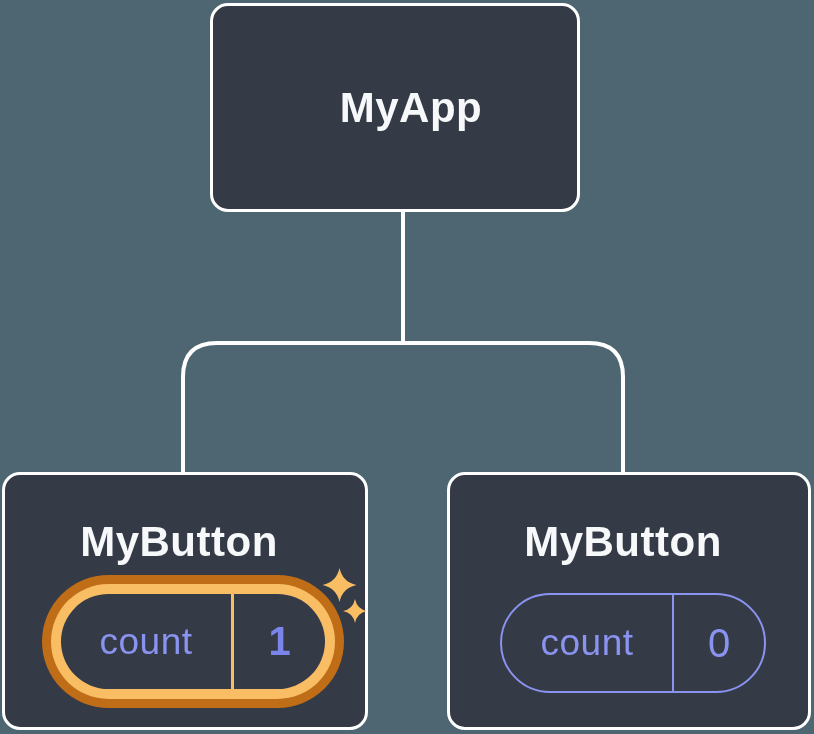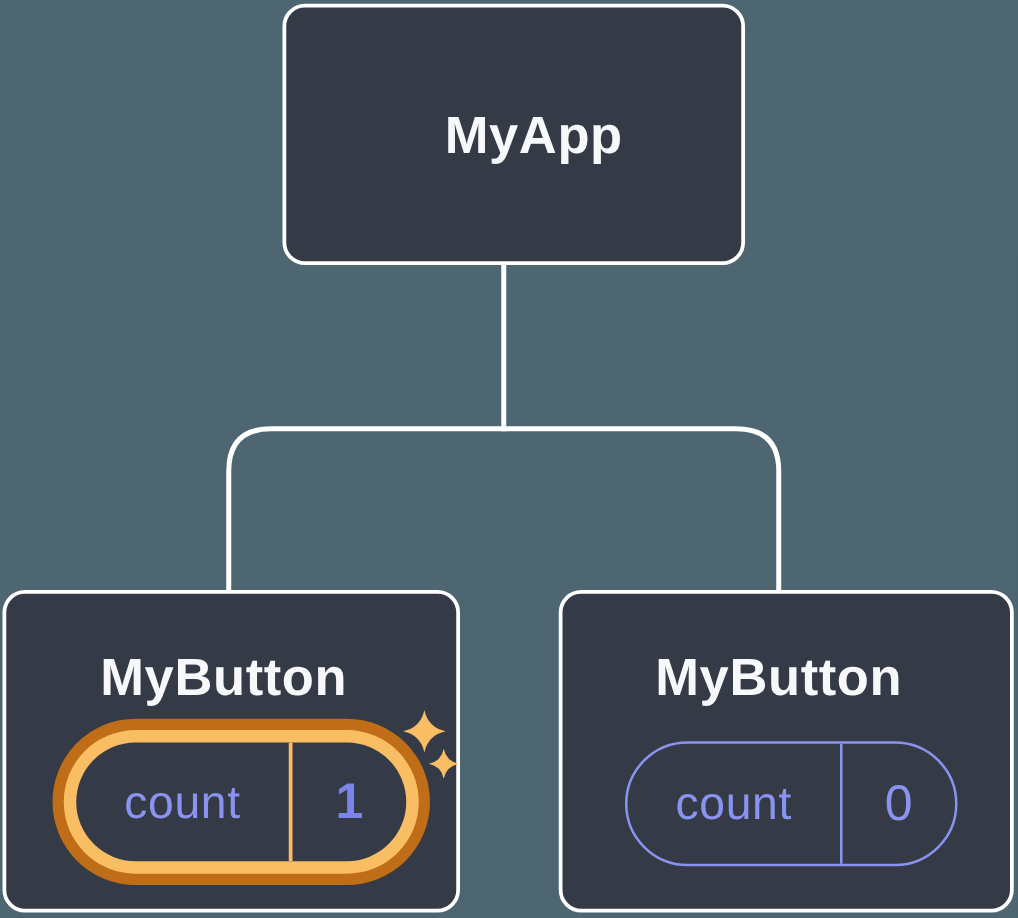--- a/index.html
+++ b/index.html
@@ -5,21 +5,21 @@
   html,body{margin:0;padding:0;background:#4d6671;}
   .canvas{
     position:relative;width:814px;height:734px;background:#4d6671;
     font-family:"Liberation Sans",sans-serif;overflow:hidden;
   }
   .connector-layer{position:absolute;left:0;top:0;width:814px;height:734px;}
   .node{
     position:absolute;background:#343a46;border:3px solid #ffffff;
     border-radius:18px;box-sizing:border-box;
   }
-  .node-root{left:226px;top:3px;width:370px;height:209px;
+  .node-root{left:210px;top:3px;width:370px;height:209px;
     display:flex;align-items:center;justify-content:center;padding-left:32px;}
   .node-child-left{left:2px;top:472px;width:366px;height:258px;}
   .node-child-right{left:447px;top:472px;width:364px;height:258px;}
   .node-title{
     color:#f7f8fa;font-size:42px;font-weight:600;letter-spacing:0.5px;
     text-align:center;line-height:44px;
   }
   .child-title{position:absolute;left:0;right:12px;top:45px;}
   
   .pill-plain{

